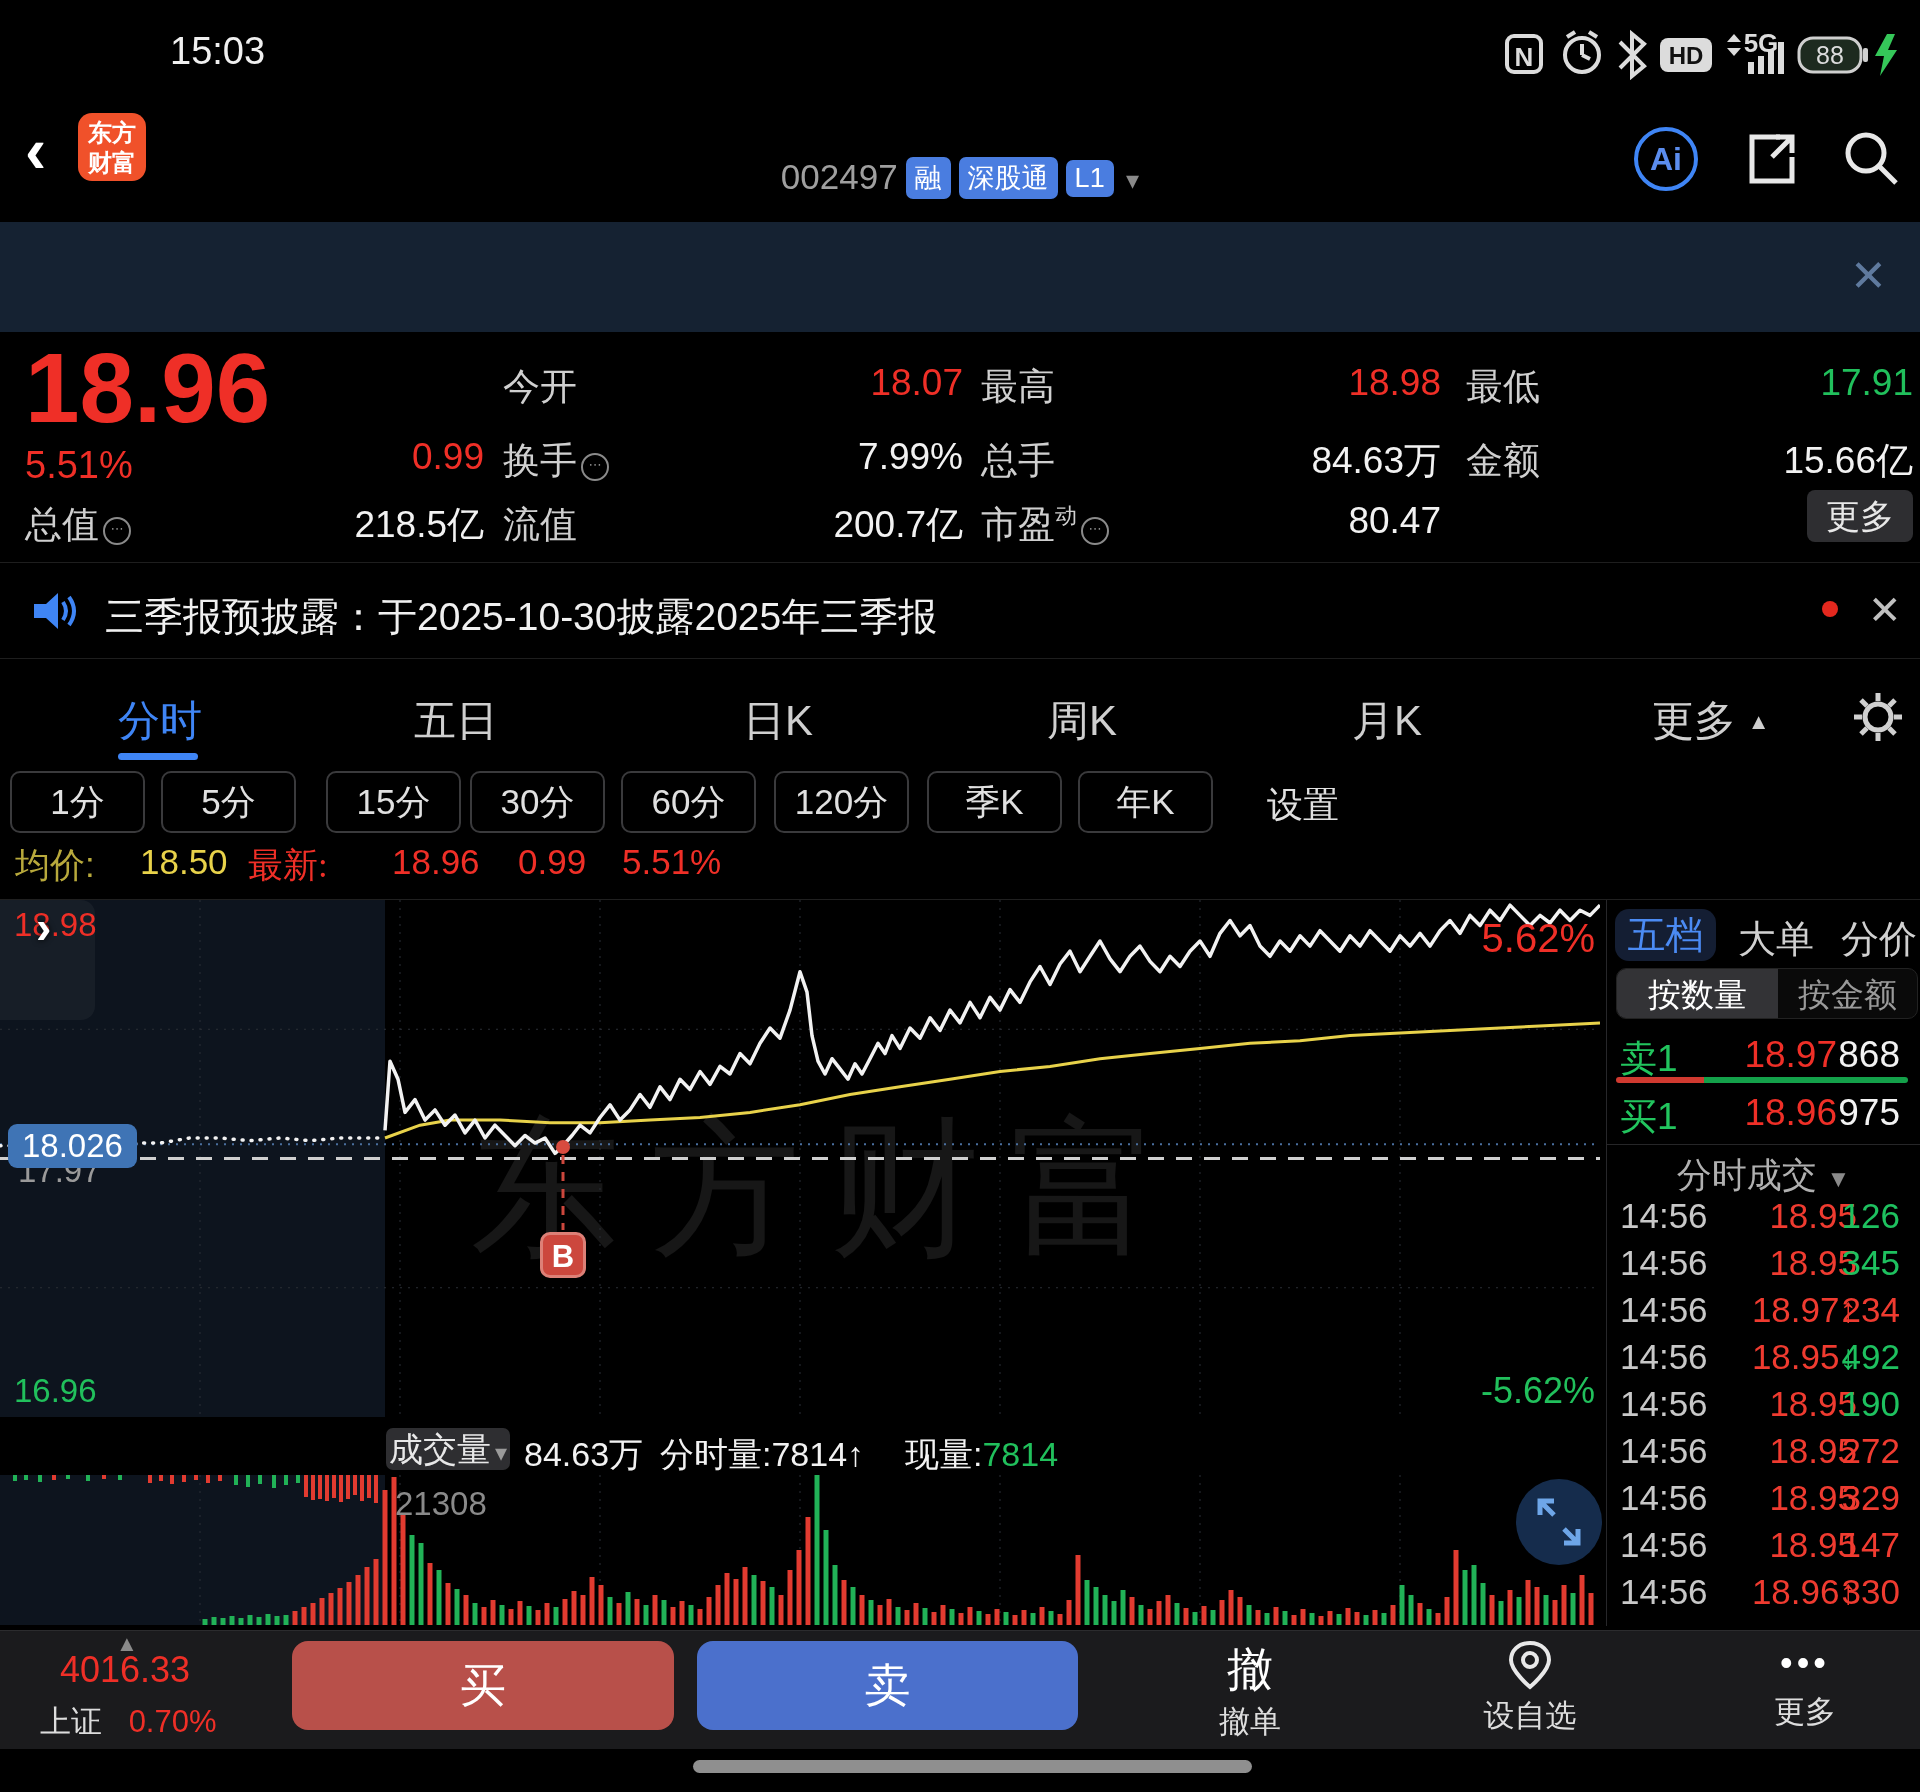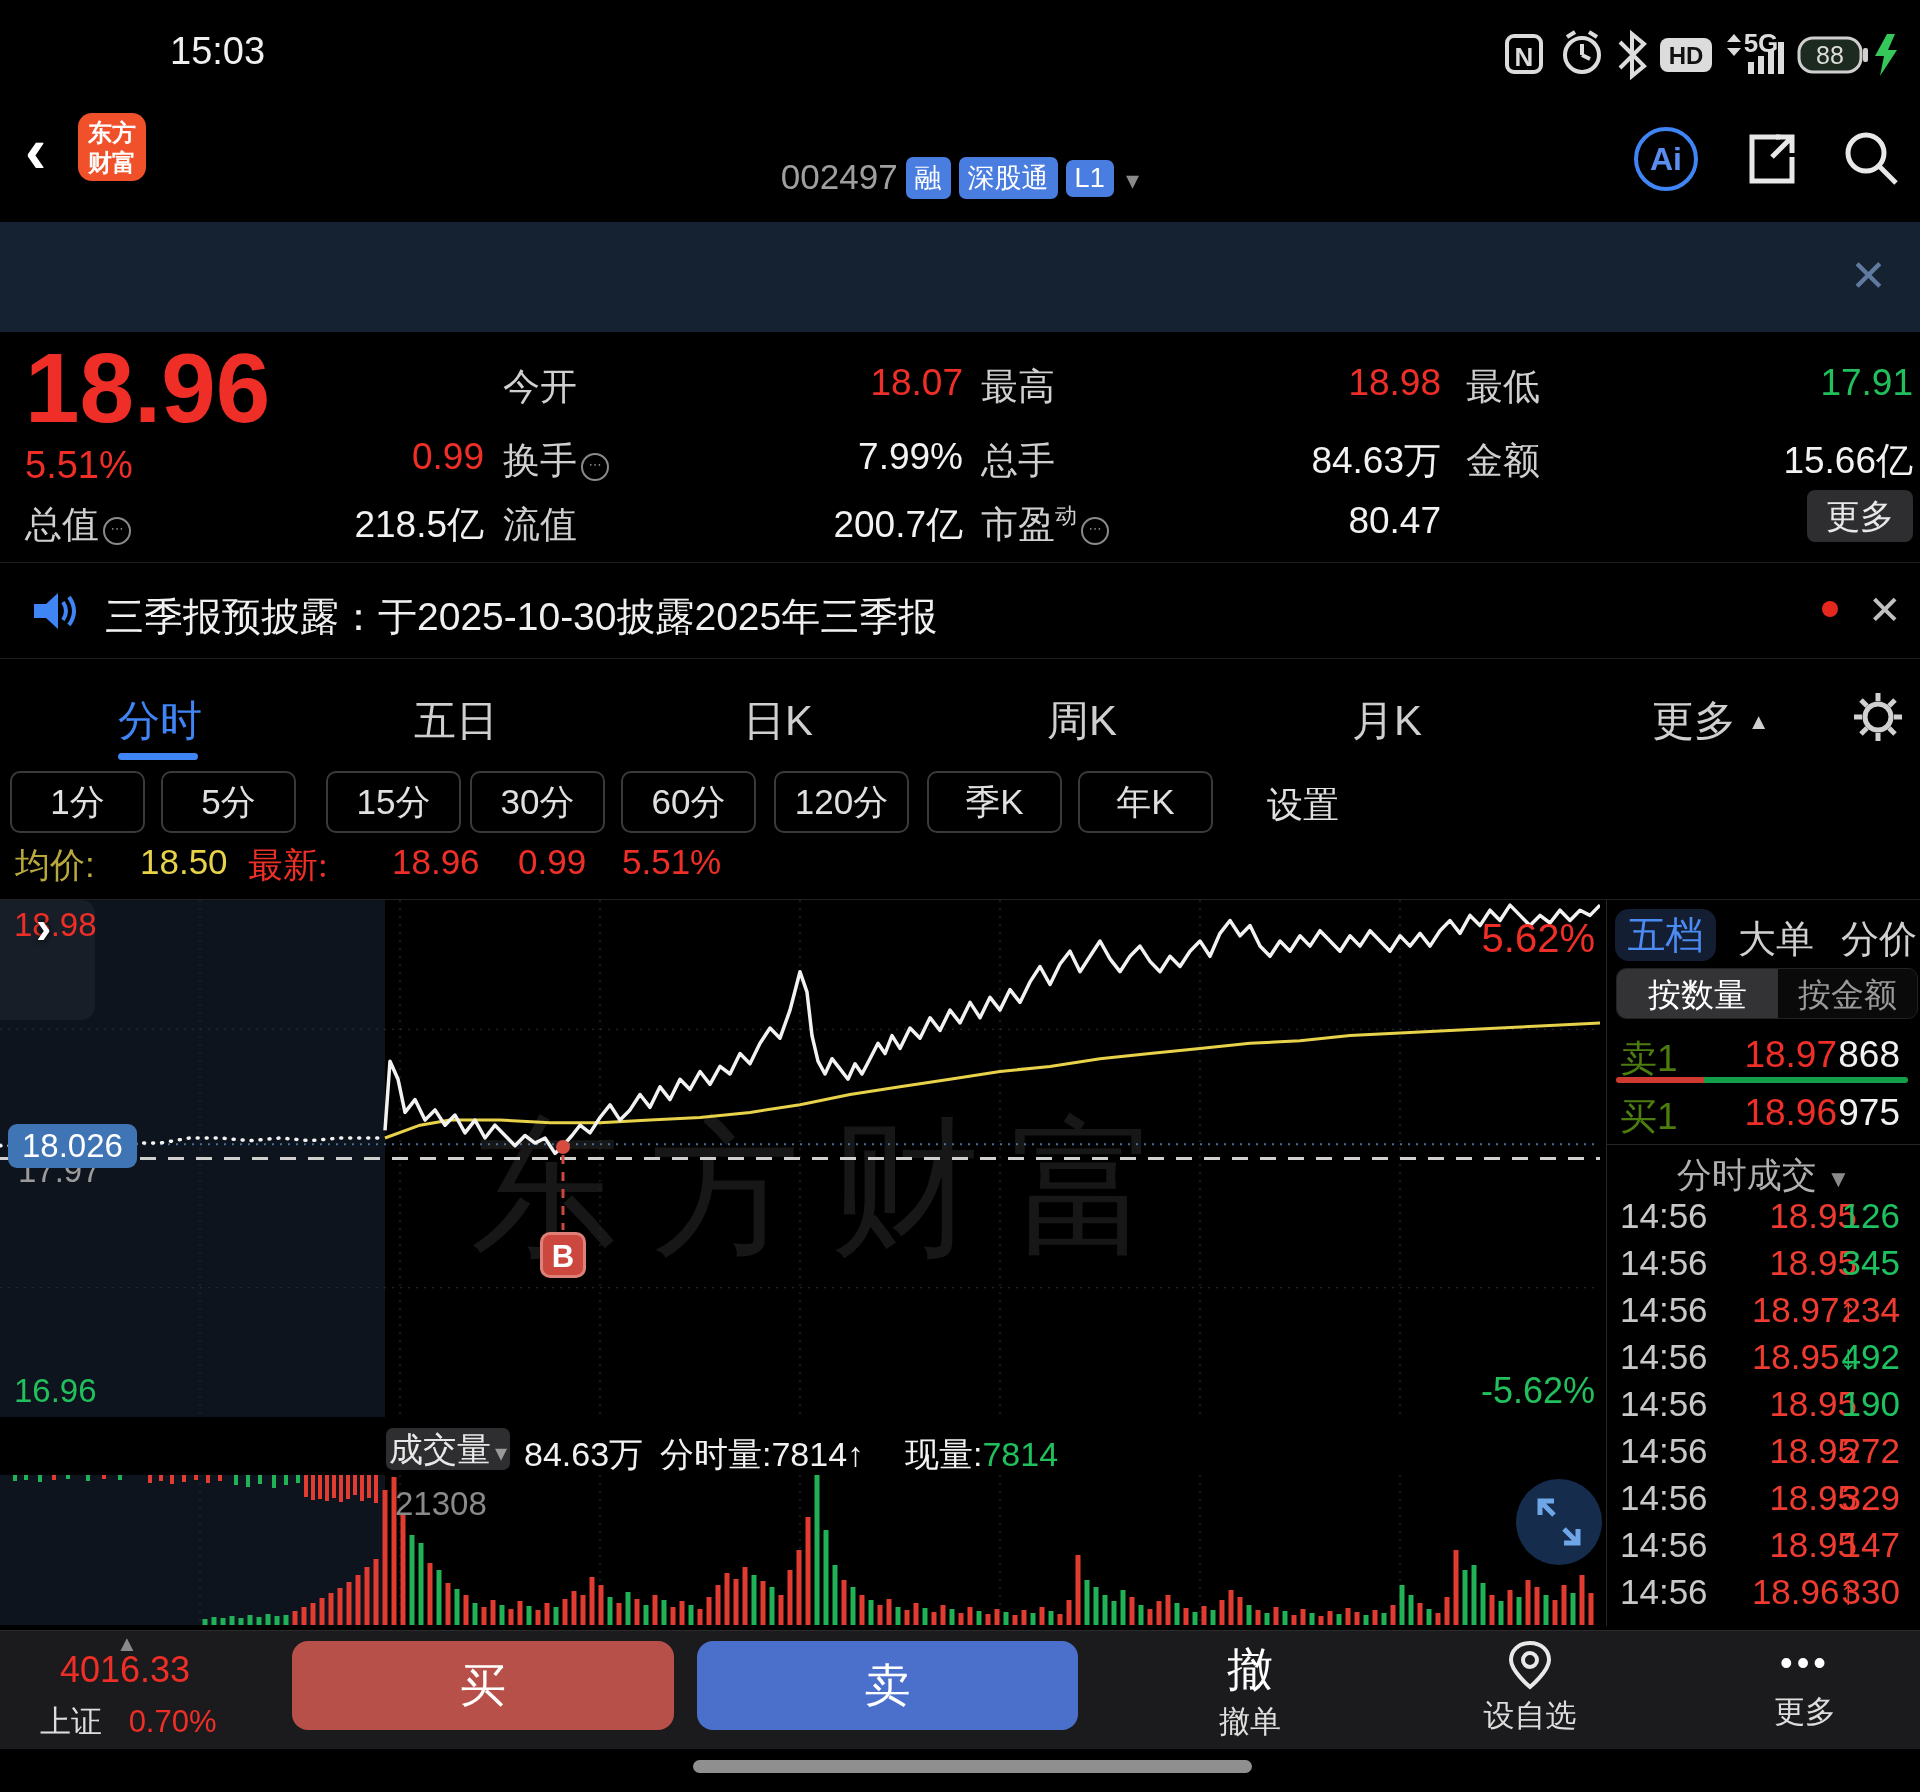--- a/index.html
+++ b/index.html
@@ -1,19 +1,19 @@
 <!DOCTYPE html>
 <html><head>
 <meta charset="utf-8">
 <style>
   html,body{margin:0;padding:0;background:#000;}
   .screen{position:relative;width:1920px;height:1792px;background:#000;overflow:hidden;
           font-family:"Liberation Sans","DejaVu Sans",sans-serif;color:#f0f0f0;}
   .abs{position:absolute;}
-  .r{color:#ef2f27;} .g{color:#21c05c;} .wh{color:#f2f2f2;} .lb{color:#4d7c0f;}
+  .r{color:#ef2f27;} .g{color:#21c05c;} .wh{color:#f2f2f2;} .lb{color:#22c55e;}
   .num{letter-spacing:0;}
   
   .statusbar{position:absolute;top:22px;left:0;right:0;height:60px;}
   
   .hdr-title{font-size:46px;font-weight:bold;color:#f0a028;}
   .badge{display:inline-block;background:#4a7de0;color:#fff;border-radius:7px;font-size:27px;
          padding:3px 9px;margin-left:8px;vertical-align:2px;}
   .qi{width:24px;height:24px;border:2px solid #8a8a8a;border-radius:50%;display:inline-block;
       font-size:13px;line-height:20px;text-align:center;color:#8a8a8a;vertical-align:4px;margin-left:4px;}
   

